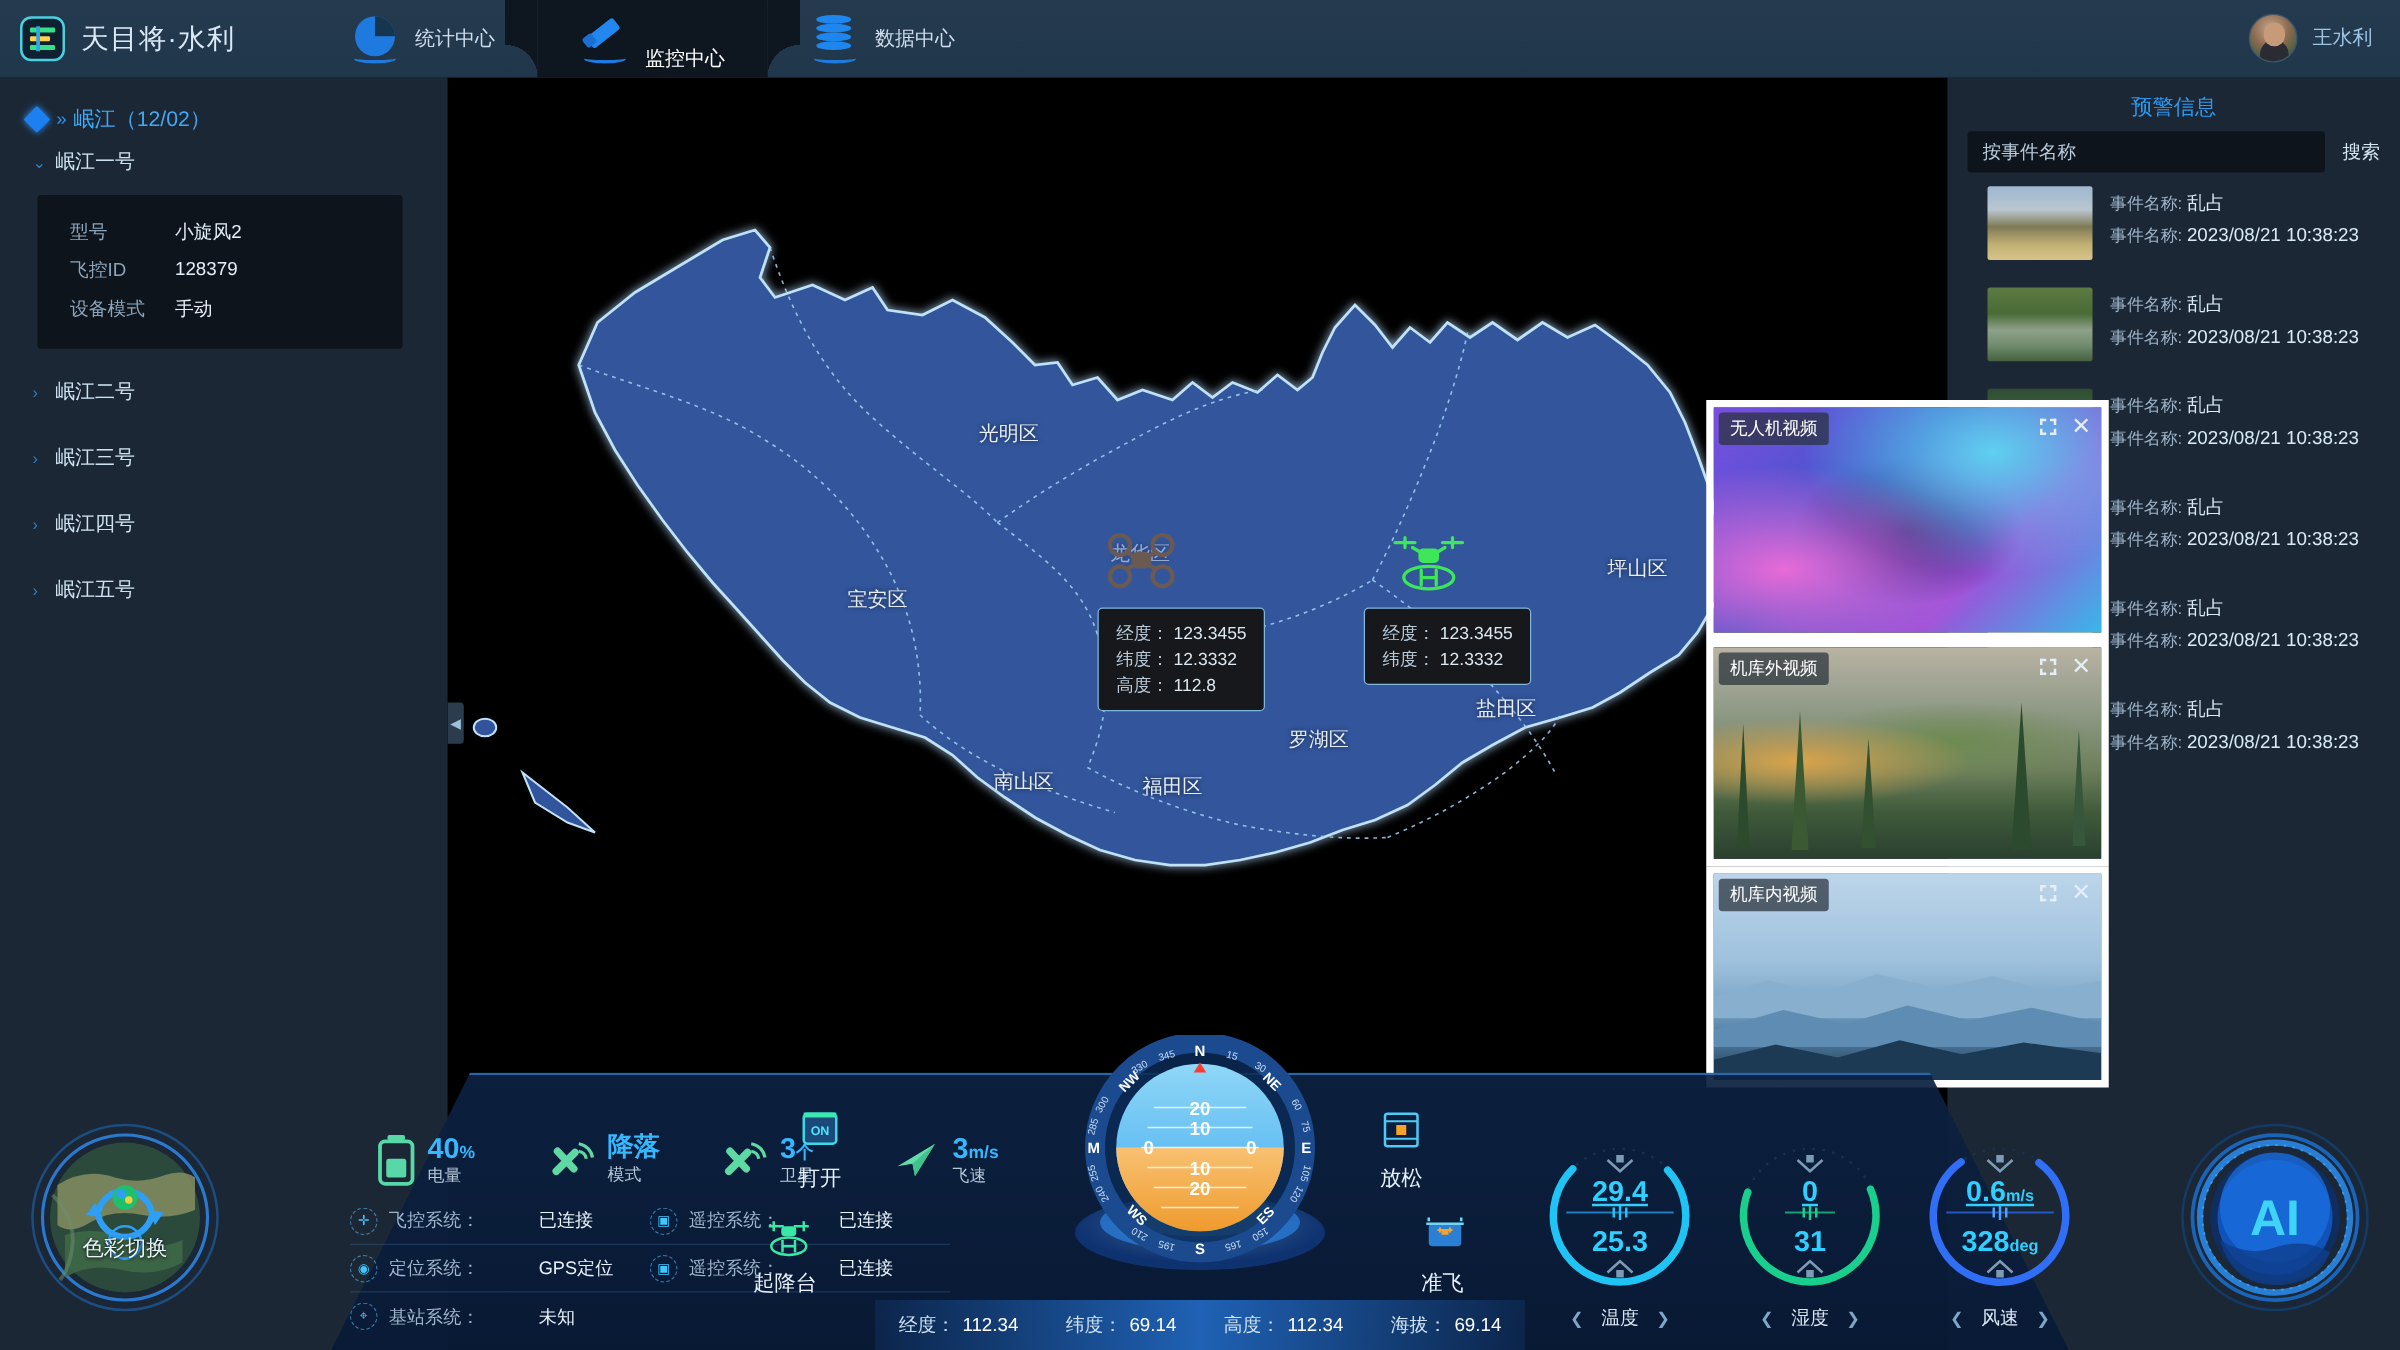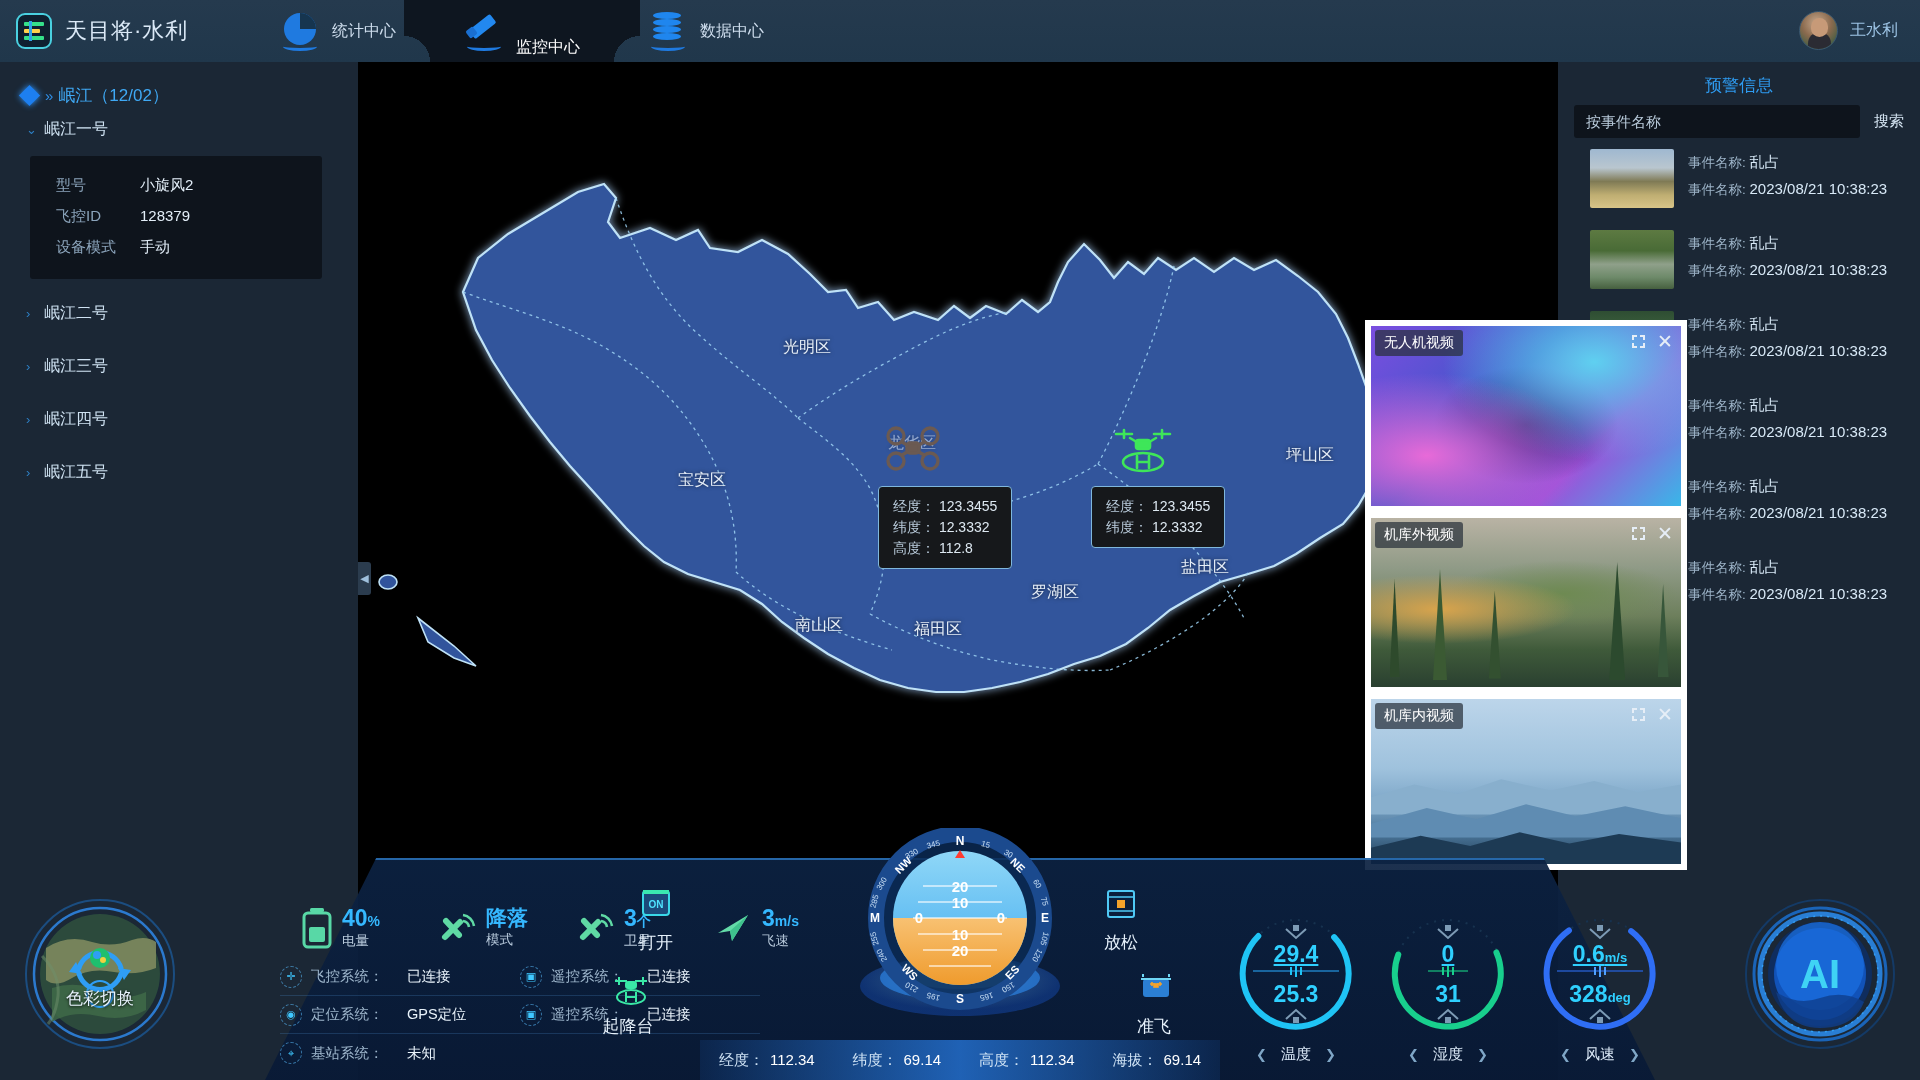--- a/index.html
+++ b/index.html
@@ -194,21 +194,21 @@
   .status-grid { position: absolute; left: 280px; bottom: 8px; width: 480px; pointer-events:auto;}
   .status-row { display: flex; height: 38px; align-items: center; border-bottom: 1px solid rgba(70,130,190,.28);}
   .status-cell { display: flex; align-items: center; width: 265px; }
   .st-ico {
     width: 22px; height: 22px; border-radius: 50%; margin-right: 9px;
     border: 1px dashed rgba(90,190,255,.55);
     display: flex; align-items: center; justify-content: center;
     color: #3fc8ff; font-size: 11px; flex:none;
   }
   .st-key { color: #9eb6cc; font-size: 14.5px; width: 96px; }
-  .st-val { color: #e9f3fb; font-size: 14.5px; }
+  .st-val { color: #e9f3fb; font-size: 14.5px; margin-left: 24px; }
 
   .ctl-btn { position: absolute; text-align: center; pointer-events: auto; cursor: pointer; width: 92px;}
   .ctl-ico {
     width: 42px; height: 38px; margin: 0 auto 6px auto; position: relative;
     border-radius: 4px;
     font-weight: bold;
   }
   .ctl-lbl { color: #e6f1fb; font-size: 17px; }
 
   .compass-wrap { position: absolute; left: 855px; bottom: 52px; width: 210px; height: 200px; pointer-events:auto;}

